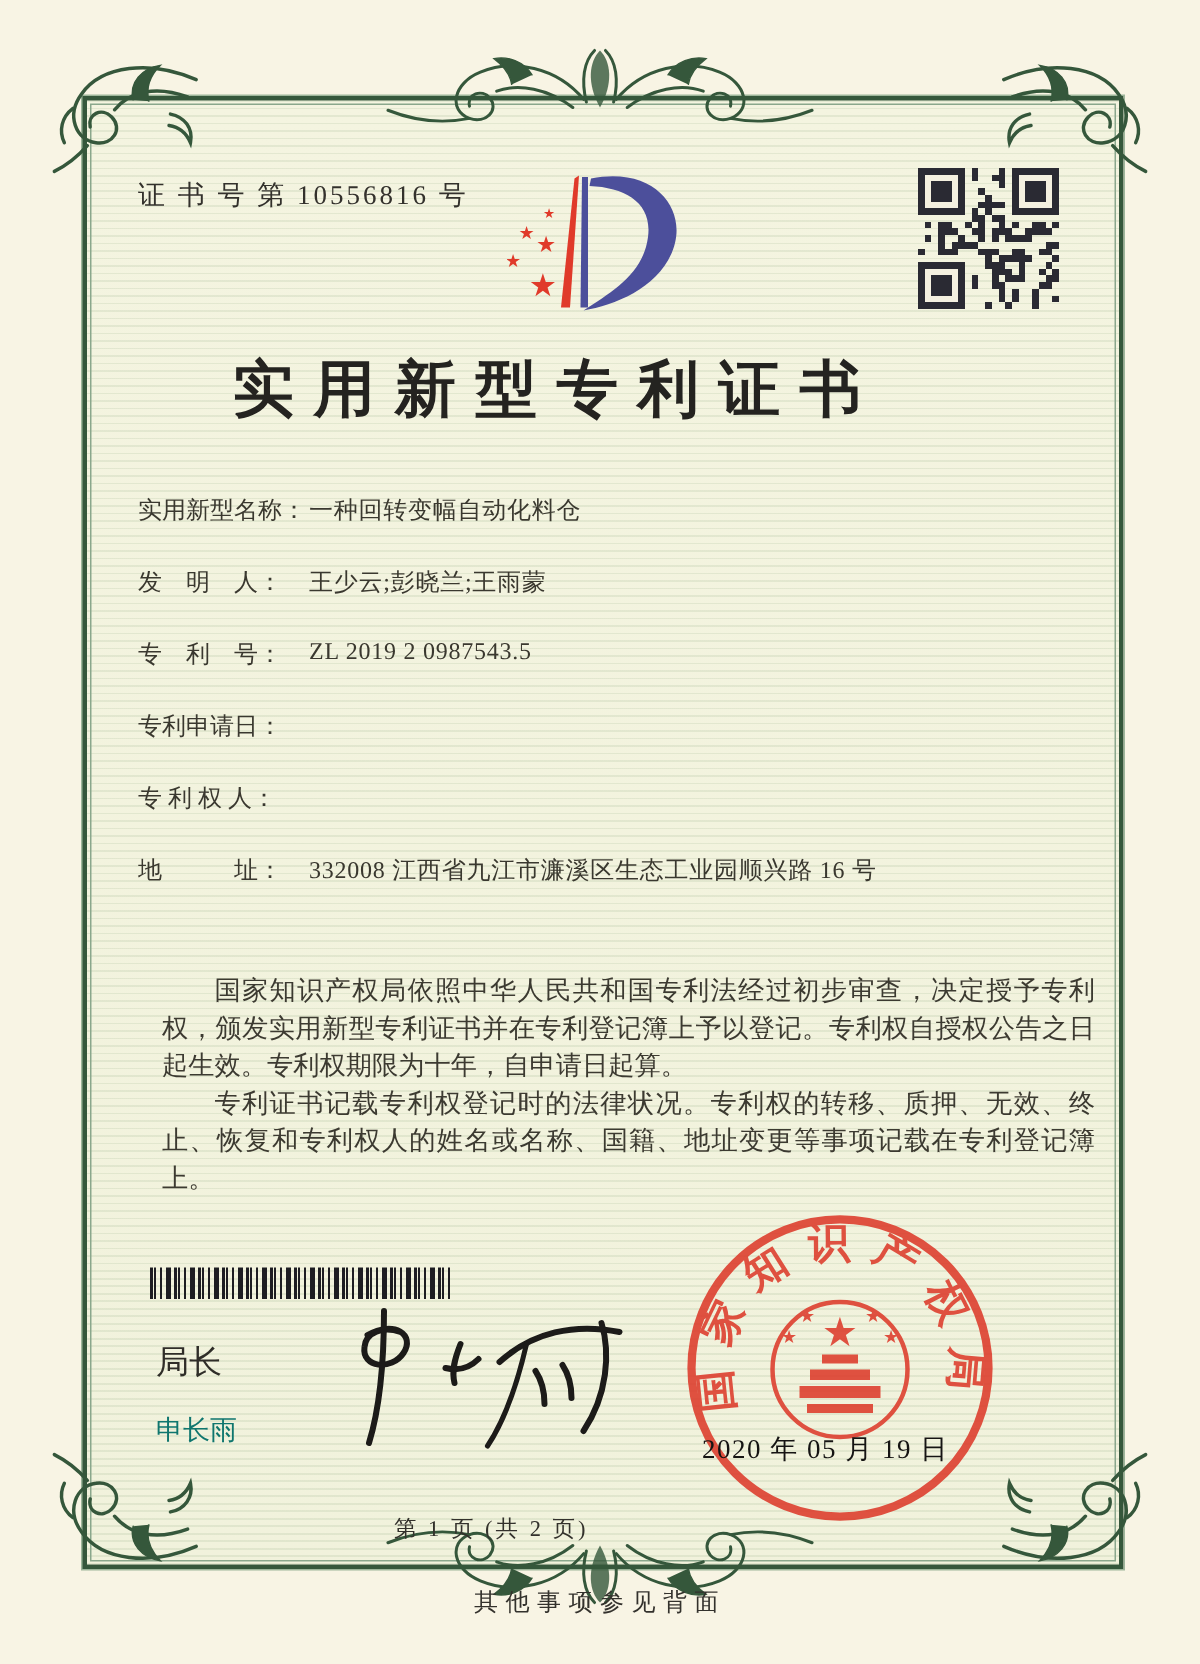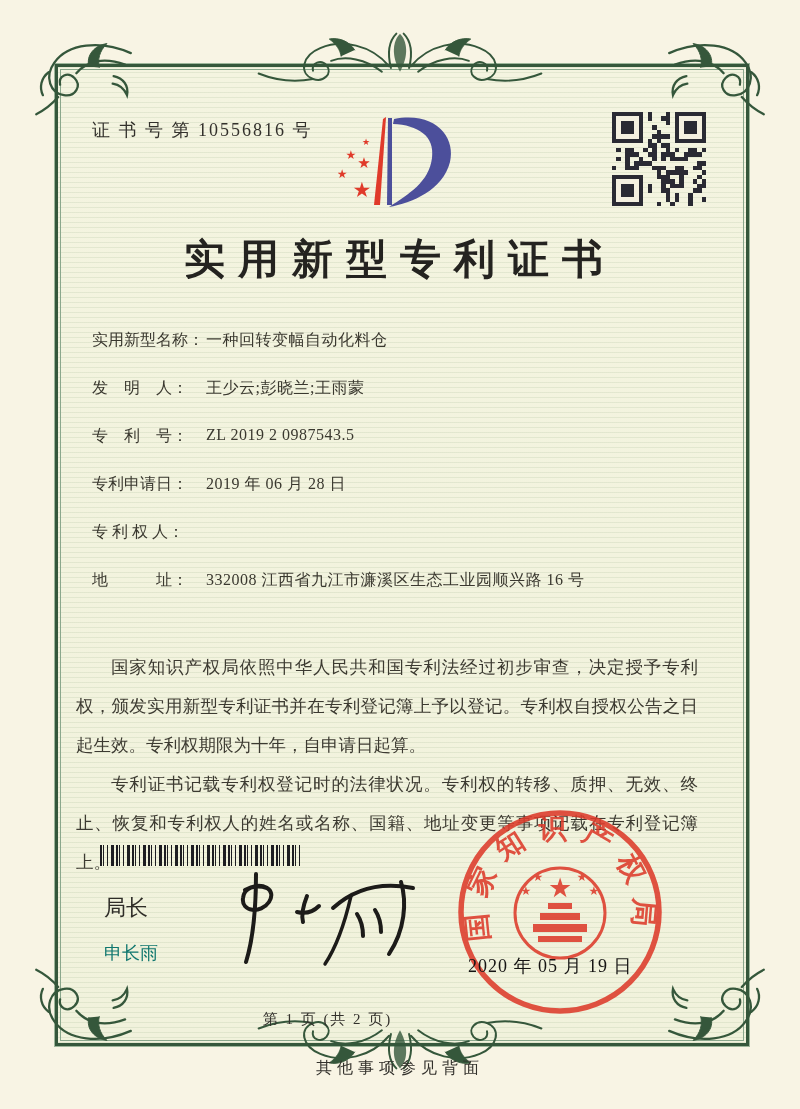--- a/index.html
+++ b/index.html
@@ -30,34 +30,34 @@
   .fl-br{transform:scale(-1,-1);}
   .edge-orn{position:absolute;left:250px;width:300px;height:58px;}
   .edge-orn.bottom{transform:scaleY(-1);}
 
   .cert-number{position:absolute;left:92px;top:118px;font-size:18px;letter-spacing:2px;color:#33312c;}
 
   .logo{position:absolute;left:338px;top:98px;width:152px;height:122px;}
   .qr{position:absolute;left:612px;top:112px;width:94px;height:94px;}
 
   .title{
-    position:absolute;left:0;top:232px;width:800px;text-align:center;
+    position:absolute;left:0;top:232px;width:742px;text-align:center;
     font-size:41px;font-weight:600;letter-spacing:13px;color:#242320;
   }
 
   .fields{position:absolute;left:92px;top:330px;width:620px;}
   .field-row{display:flex;height:48px;align-items:flex-start;font-size:16px;color:#3a382f;}
   .field-label{flex:0 0 114px;white-space:nowrap;}
   .field-value{white-space:nowrap;letter-spacing:.5px;}
   .grant-row{position:relative;height:30px;font-size:17.5px;color:#3a382f;}
   .grant-right{position:absolute;left:328px;top:0;white-space:nowrap;}
 
   .body-text{
-    position:absolute;left:76px;top:648px;width:622px;
-    font-size:17.5px;line-height:39px;text-align:justify;color:#3c3a31;
+    position:absolute;left:108px;top:648px;width:622px;
+    font-size:17.5px;line-height:25px;text-align:justify;color:#3c3a31;
   }
   .body-text p{margin:0;text-indent:2em;}
 
   .barcode{
     position:absolute;left:100px;top:845px;width:200px;height:21px;
     background:repeating-linear-gradient(90deg,
       #1d1d22 0 2px,transparent 2px 3px,
       #1d1d22 3px 4px,transparent 4px 7px,
       #1d1d22 7px 8px,transparent 8px 11px,
       #1d1d22 11px 14px,transparent 14px 16px);
@@ -282,21 +282,20 @@
   <div class="field-row">
     <span class="field-label">发　明　人：</span>
     <span class="field-value">王少云;彭晓兰;王雨蒙</span>
   </div>
   <div class="field-row">
     <span class="field-label">专　利　号：</span>
     <span class="field-value">ZL 2019 2 0987543.5</span>
   </div>
   <div class="field-row">
     <span class="field-label">专利申请日：</span>
-    <span class="field-value">2019 年 06 月 28 日</span>
   </div>
   <div class="field-row">
     <span class="field-label">专 利 权 人：</span>
   </div>
   <div class="field-row">
     <span class="field-label">地　　　址：</span>
     <span class="field-value">332008 江西省九江市濂溪区生态工业园顺兴路 16 号</span>
   </div>
 </div>
 

